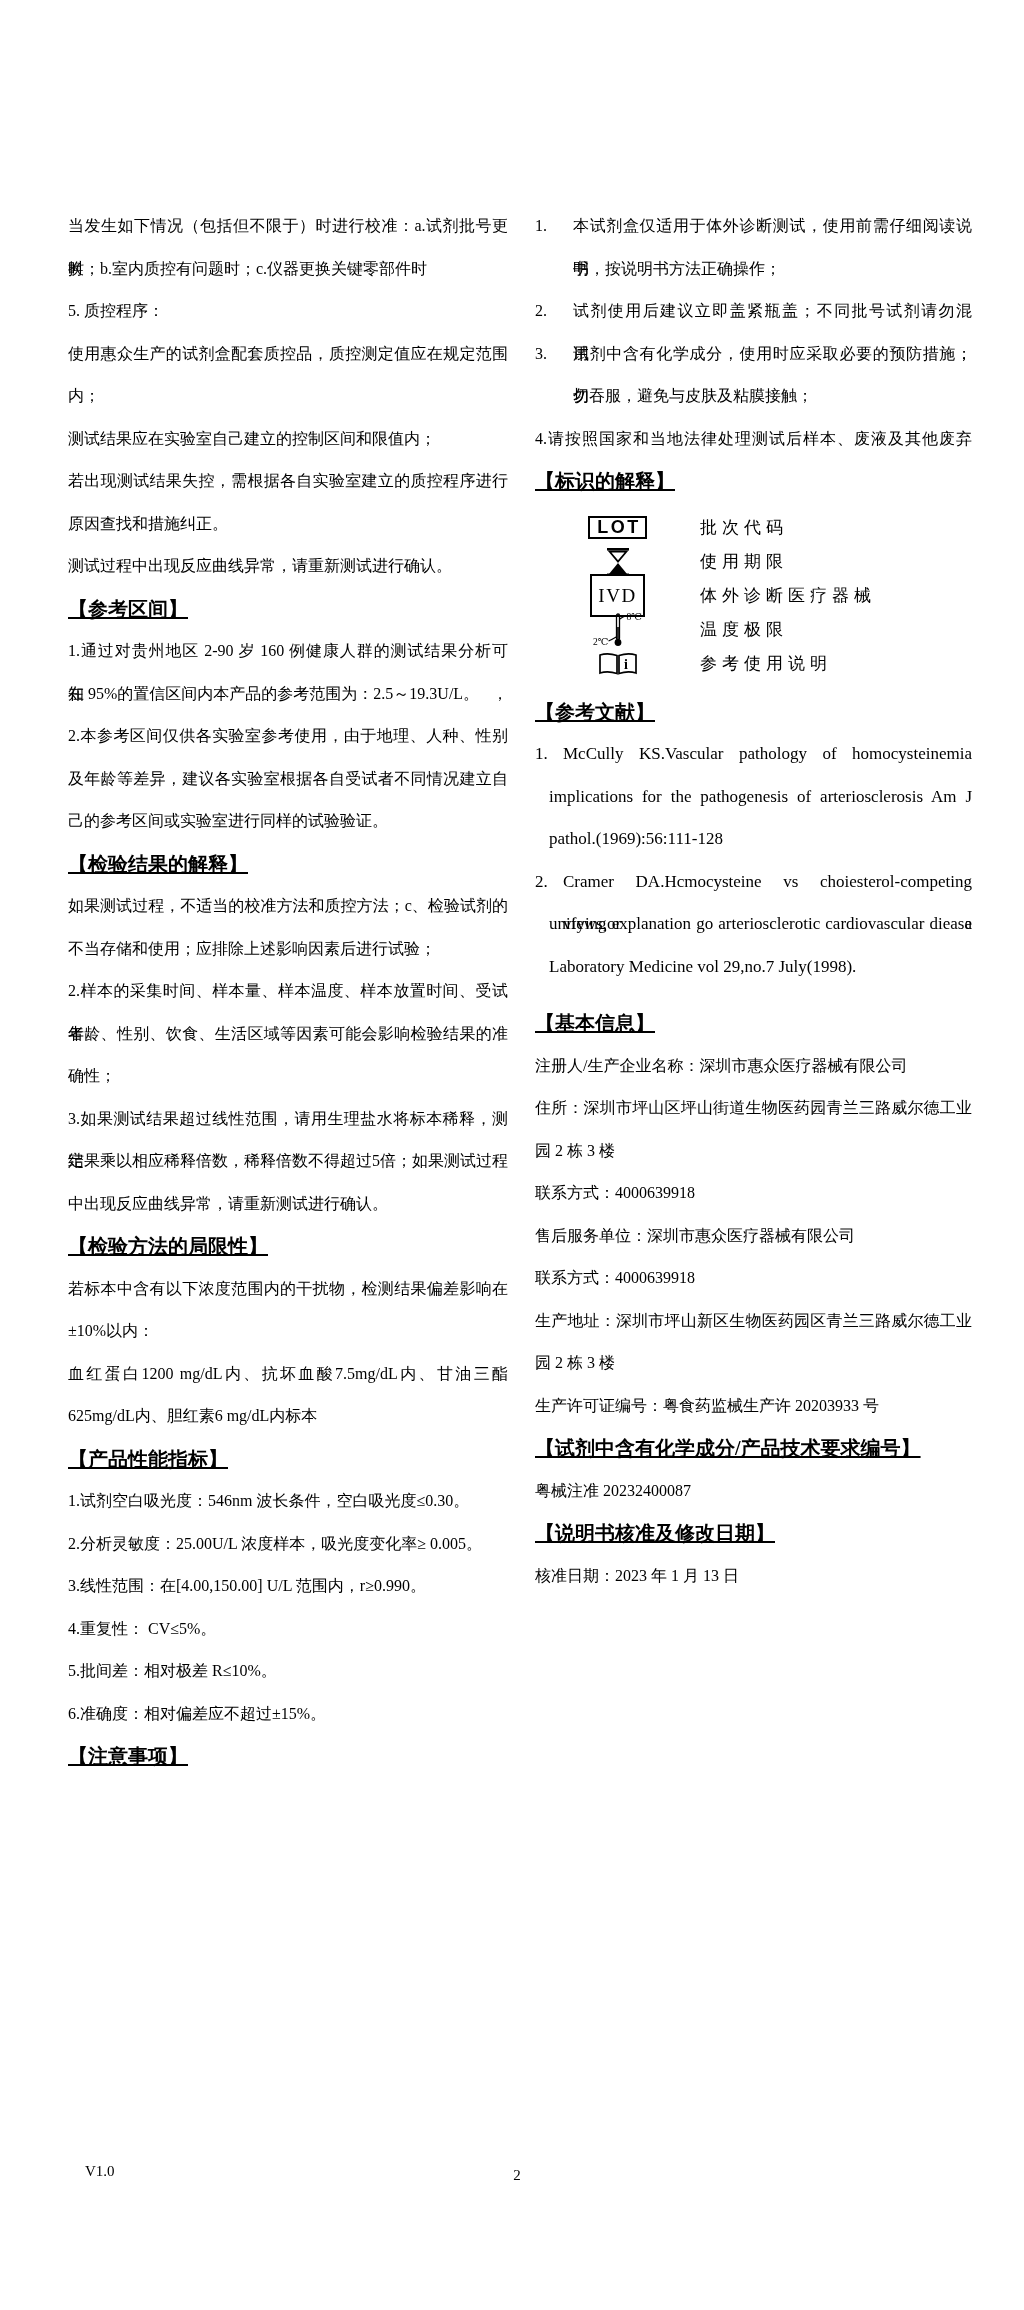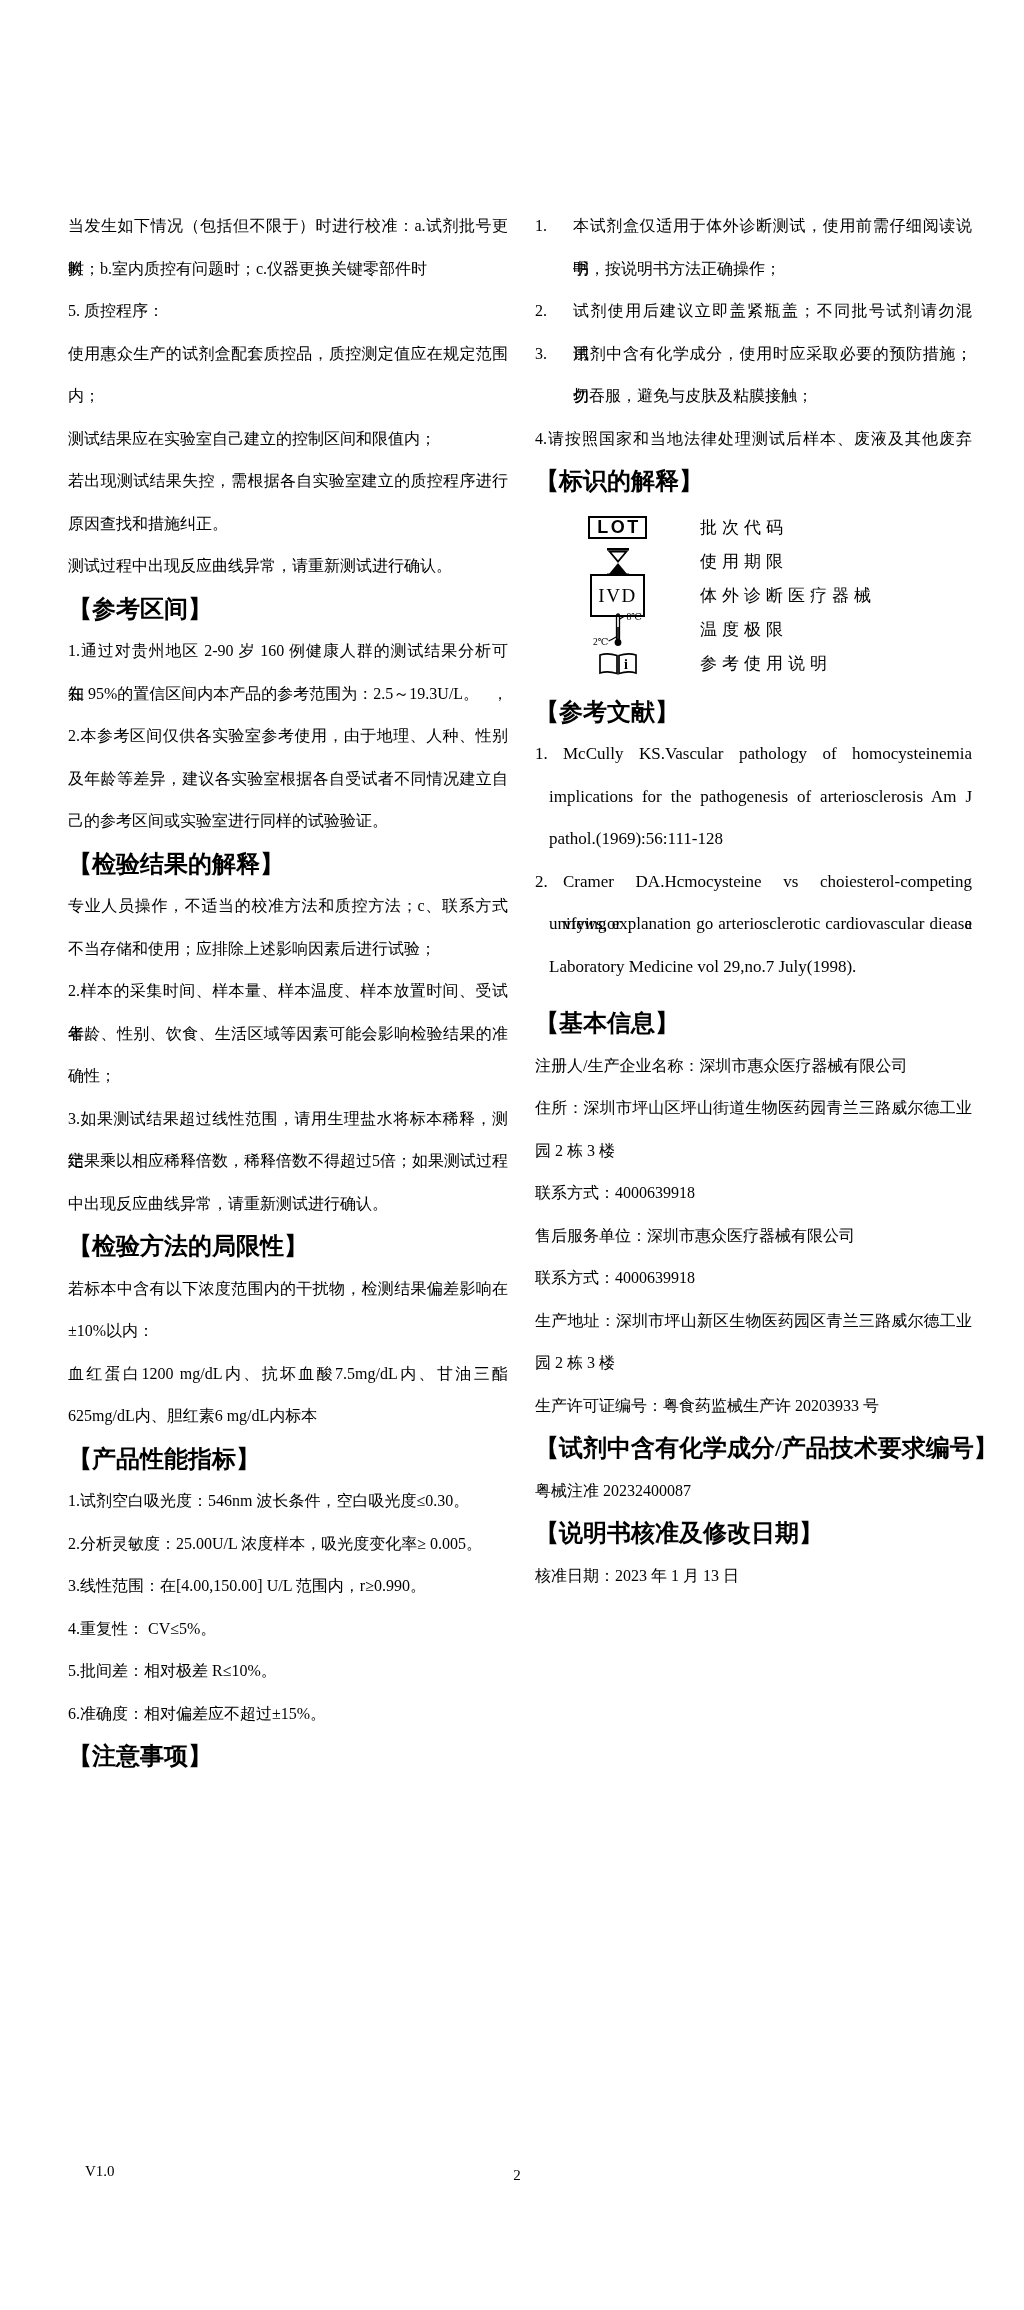--- a/index.html
+++ b/index.html
@@ -5,21 +5,21 @@
   html,body{margin:0;padding:0;background:#ffffff;}
   .page{
     position:relative;width:1024px;height:2310px;background:#ffffff;color:#000;
     font-family:"Liberation Serif","DejaVu Serif",serif;overflow:hidden;
   }
   .col{position:absolute;top:205px;}
   .col-left{left:68px;width:440px;}
   .col-right{left:535px;width:437px;}
   .ln{height:42.5px;line-height:42.5px;font-size:16px;white-space:nowrap;}
   .j{text-align:justify;text-align-last:justify;white-space:normal;}
-  .hd{font-weight:bold;font-size:24px;}
+  .hd{font-weight:bold;font-size:20px;text-decoration:underline;}
   .eng{font-size:17px;}
   .i14{padding-left:14px;}
   .mt{margin-top:14px;}
   .item{display:flex;}
   .inum{width:38px;flex:none;height:42.5px;line-height:42.5px;font-size:16px;}
   .ibody{flex:1;}
   .refline{display:flex;height:42.5px;line-height:42.5px;font-size:17px;}
   .rnum{width:28px;flex:none;}
   .rbody{flex:1;text-align:justify;text-align-last:justify;}
   .symtable{margin:8px 0 10px 30px;}
@@ -49,21 +49,21 @@
     <div class="ln j">若出现测试结果失控，需根据各自实验室建立的质控程序进行</div>
     <div class="ln">原因查找和措施纠正。</div>
     <div class="ln">测试过程中出现反应曲线异常，请重新测试进行确认。</div>
     <div class="ln hd">【参考区间】</div>
     <div class="ln j">1.通过对贵州地区 2-90 岁 160 例健康人群的测试结果分析可知，</div>
     <div class="ln">在 95%的置信区间内本产品的参考范围为：2.5～19.3U/L。</div>
     <div class="ln j">2.本参考区间仅供各实验室参考使用，由于地理、人种、性别</div>
     <div class="ln j">及年龄等差异，建议各实验室根据各自受试者不同情况建立自</div>
     <div class="ln">己的参考区间或实验室进行同样的试验验证。</div>
     <div class="ln hd">【检验结果的解释】</div>
-    <div class="ln j">专业人员操作，不适当的校准方法和质控方法；c、联系方式</div>
+    <div class="ln j">如果测试过程，不适当的校准方法和质控方法；c、检验试剂的</div>
     <div class="ln">不当存储和使用；应排除上述影响因素后进行试验；</div>
     <div class="ln j">2.样本的采集时间、样本量、样本温度、样本放置时间、受试者</div>
     <div class="ln j">年龄、性别、饮食、生活区域等因素可能会影响检验结果的准</div>
     <div class="ln">确性；</div>
     <div class="ln j">3.如果测试结果超过线性范围，请用生理盐水将标本稀释，测定</div>
     <div class="ln j">结果乘以相应稀释倍数，稀释倍数不得超过5倍；如果测试过程</div>
     <div class="ln">中出现反应曲线异常，请重新测试进行确认。</div>
     <div class="ln hd">【检验方法的局限性】</div>
     <div class="ln j">若标本中含有以下浓度范围内的干扰物，检测结果偏差影响在</div>
     <div class="ln">±10%以内：</div>

